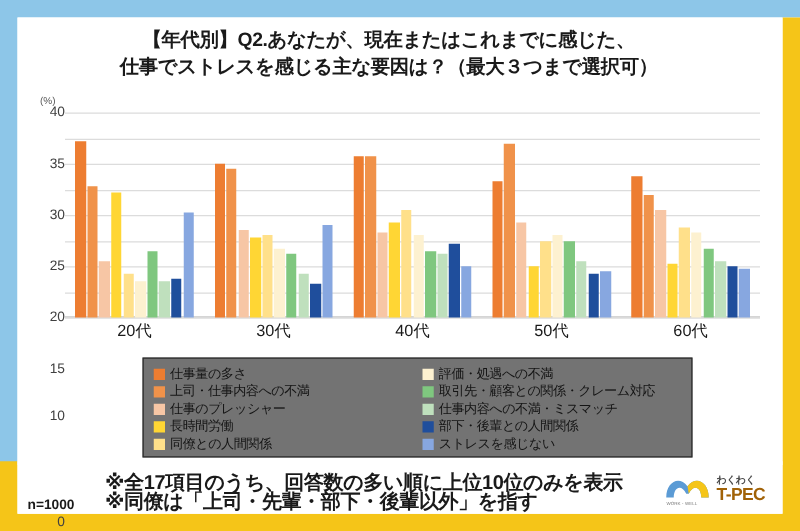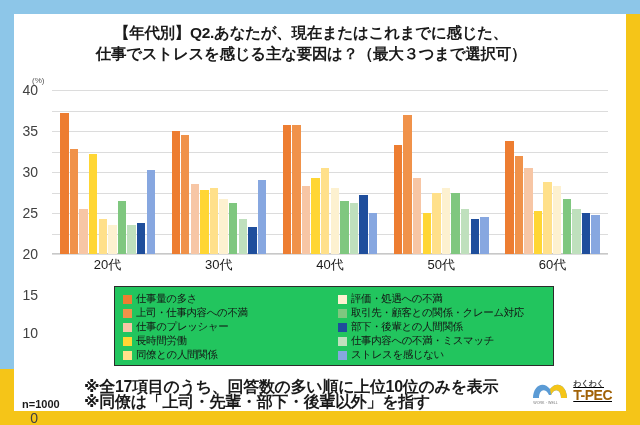--- a/index.html
+++ b/index.html
@@ -70,23 +70,23 @@
     position: absolute; left: 0; width: 100%; height: 1px;
     background: #dcdcdc;
   }
   .axis-base {
     position: absolute; left: 0; bottom: 0; width: 100%; height: 1px;
     background: #c8c8c8;
   }
   .ytick {
     position: absolute;
     right: 100%;
-    margin-right: 14px;
+    margin-right: 0;
     transform: translateY(-50%);
-    font-size: 14px;
+    font-size: 11px;
     color: #404040;
     white-space: nowrap;
   }
   .groups {
     position: absolute; left: 0; top: 0; width: 100%; height: 100%;
     display: flex;
   }
   .group {
     flex: 1 1 0;
     position: relative;
@@ -109,21 +109,21 @@
     flex: 1 1 0; text-align: center;
     font-size: 13px; color: #1a1a1a;
   }
 
   
   .legend {
     position: absolute;
     left: 100px; top: 272px;
     width: 440px; height: 80px;
     border: 1px solid #2b2b2b;
-    background: #22c55e;
+    background: #737373;
     padding: 5px 6px 4px 8px;
     display: flex;
     column-gap: 6px;
   }
   .legend-col { width: 50%; display: flex; flex-direction: column; justify-content: space-between; }
   .legend-item { display: flex; align-items: center; gap: 4px; height: 14px; }
   .swatch { width: 9px; height: 9px; flex: 0 0 9px; }
   .legend-text { font-size: 10.5px; color: #141414; white-space: nowrap; letter-spacing: -0.4px; }
 
   
@@ -136,21 +136,21 @@
     font-size: 16px; line-height: 15px; color: #1a1a1a;
     font-weight: bold; letter-spacing: -0.3px;
   }
 
   
   .logo {
     position: absolute; right: 28px; top: 378px;
     display: flex; align-items: center; gap: 4px;
   }
   .logo-mark { position: relative; width: 38px; height: 26px; }
-  .logo-text-wrap { display: flex; flex-direction: column; align-items: flex-start; line-height: 1; text-decoration: underline; }
+  .logo-text-wrap { display: flex; flex-direction: column; align-items: flex-start; line-height: 1; }
   .logo-waku { font-size: 8px; color: #4a4a4a; font-weight: bold; letter-spacing: -0.5px; }
   .logo-tpec { font-size: 14px; color: #a16207; font-weight: bold; letter-spacing: -0.5px; }
   .logo-sub { position: absolute; left: 2px; bottom: -1px; font-size: 3.6px; color: #777; white-space: nowrap; }
 </style>
 </head>
 <body>
 
 <div id="root">
 
   <div class="band-blue-top"></div>
@@ -297,26 +297,26 @@
       <div class="legend-col" id="legend-col-right">
           <div class="legend-item">
             <span class="swatch" style="background: rgb(253, 241, 208);"></span>
             <span class="legend-text">評価・処遇への不満</span>
           </div>
           <div class="legend-item">
             <span class="swatch" style="background: rgb(127, 199, 127);"></span>
             <span class="legend-text">取引先・顧客との関係・クレーム対応</span>
           </div>
           <div class="legend-item">
+            <span class="swatch" style="background: rgb(191, 224, 189);"></span>
+            <span class="legend-text">仕事内容への不満・ミスマッチ</span>
+          </div>
+          <div class="legend-item">
             <span class="swatch" style="background: rgb(31, 78, 156);"></span>
             <span class="legend-text">部下・後輩との人間関係</span>
-          </div>
-          <div class="legend-item">
-            <span class="swatch" style="background: rgb(191, 224, 189);"></span>
-            <span class="legend-text">仕事内容への不満・ミスマッチ</span>
           </div>
           <div class="legend-item">
             <span class="swatch" style="background: rgb(135, 167, 224);"></span>
             <span class="legend-text">ストレスを感じない</span>
           </div>
         </div>
     </div>
 
   </div>
 

